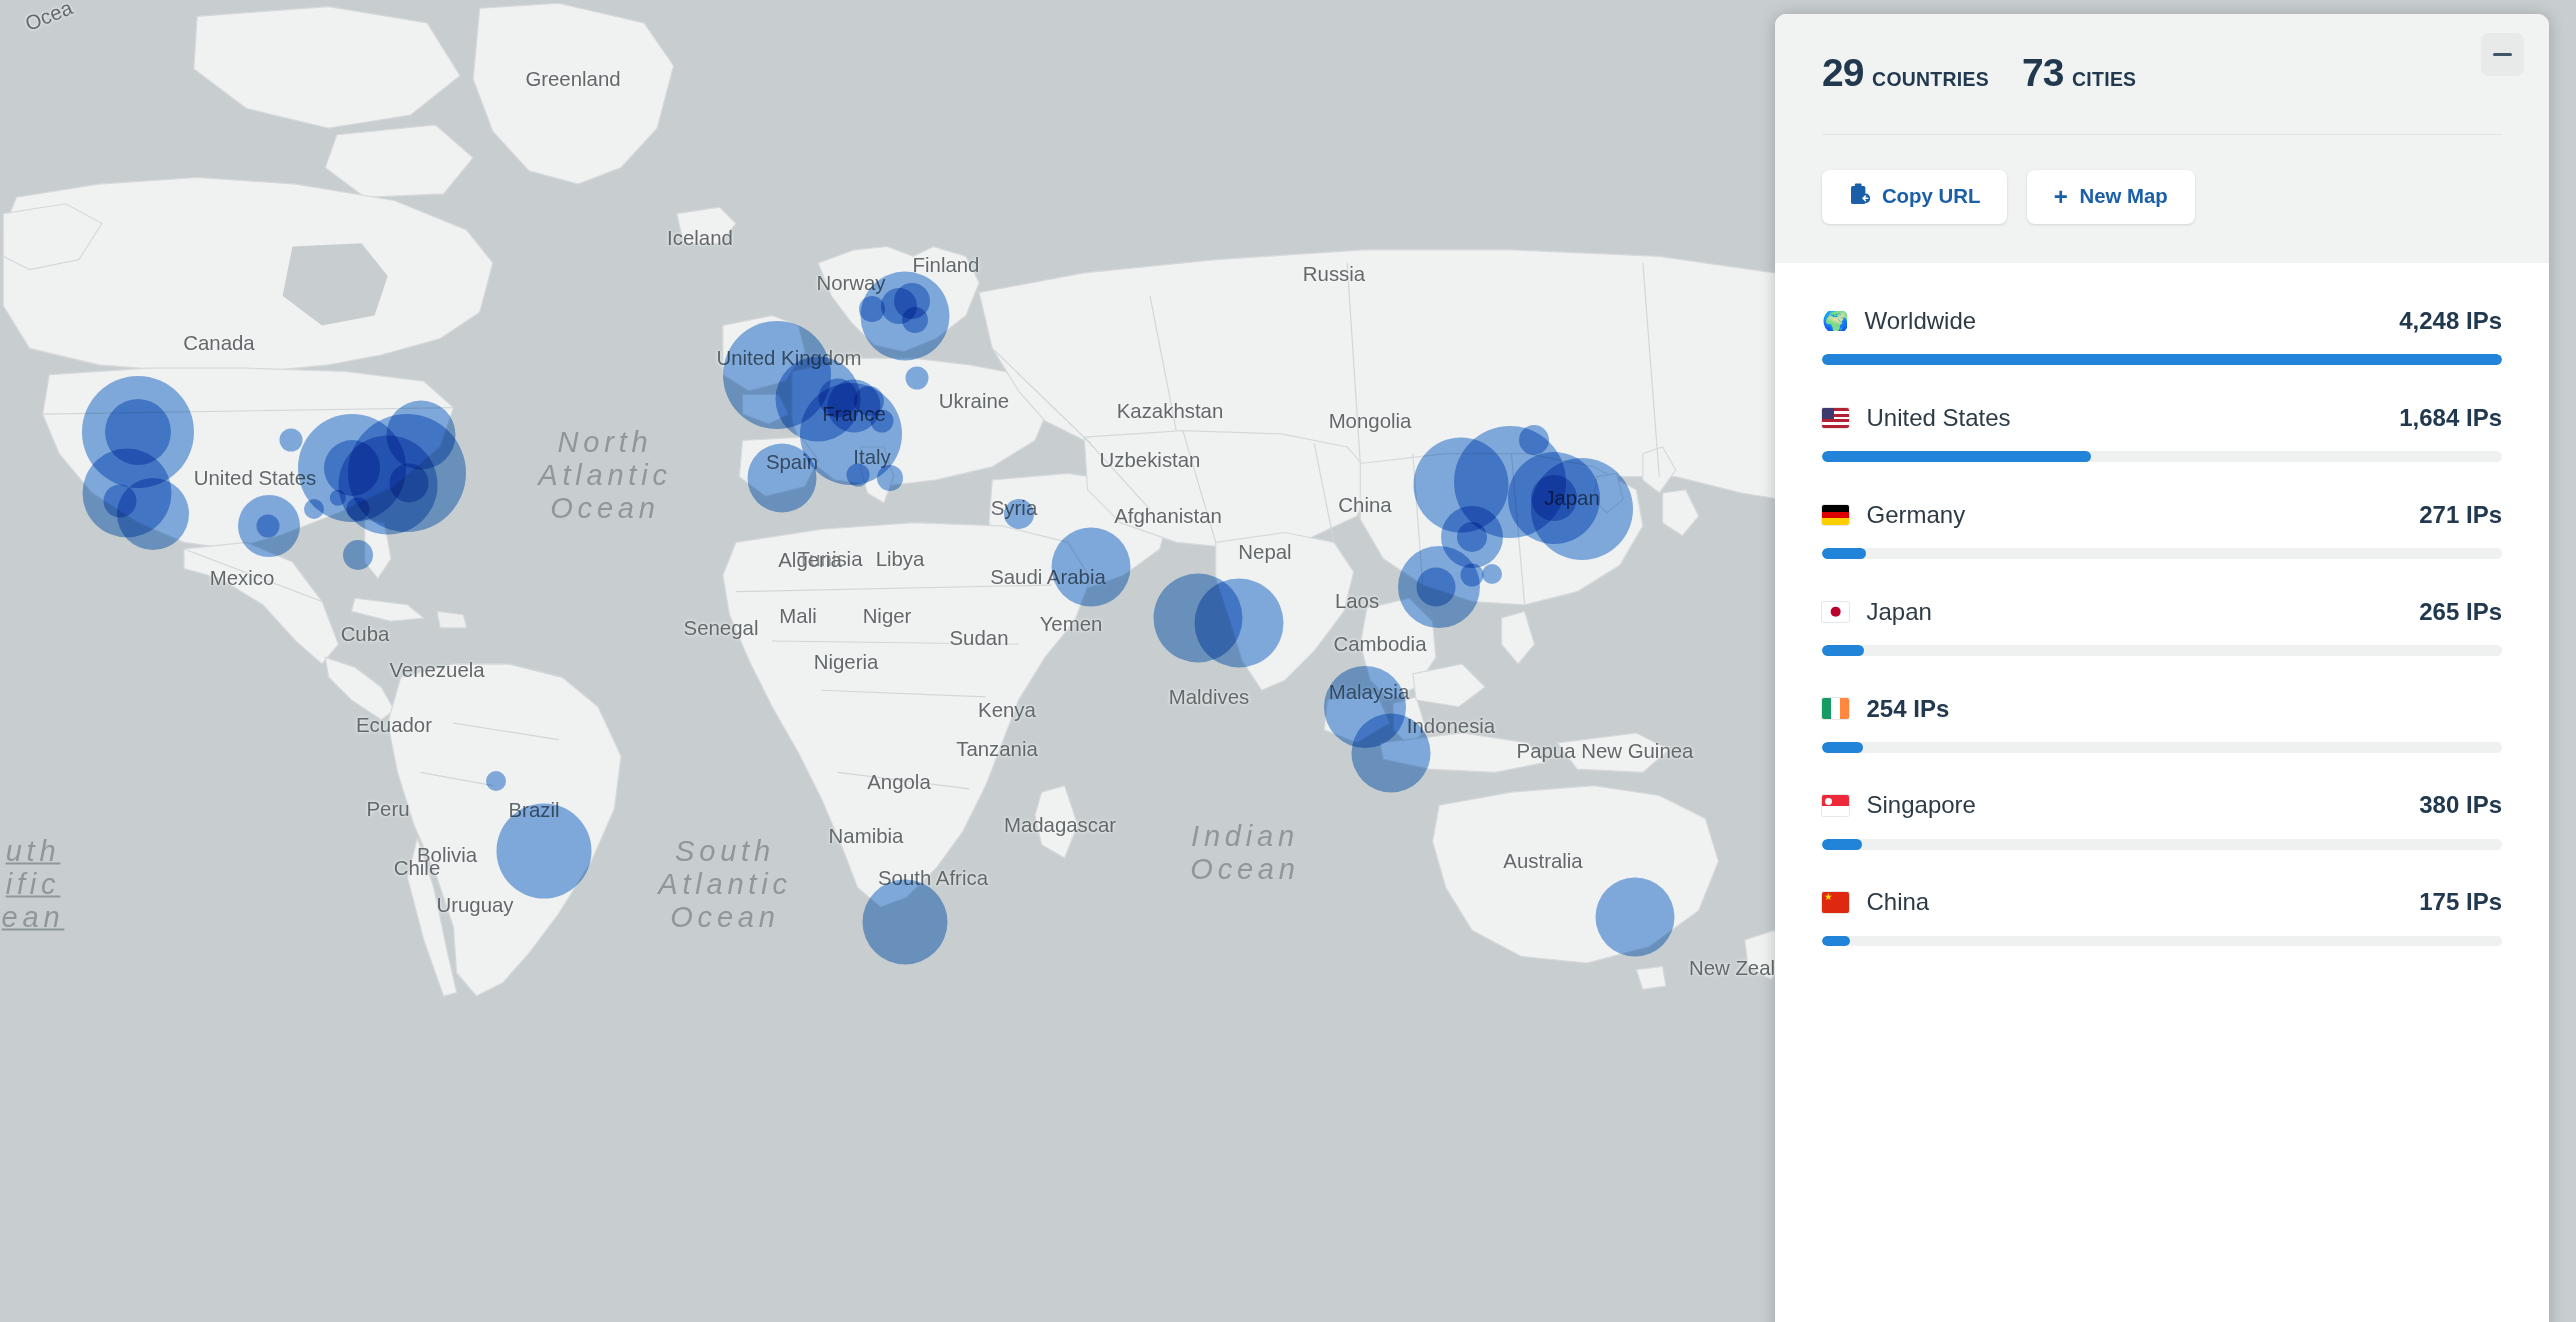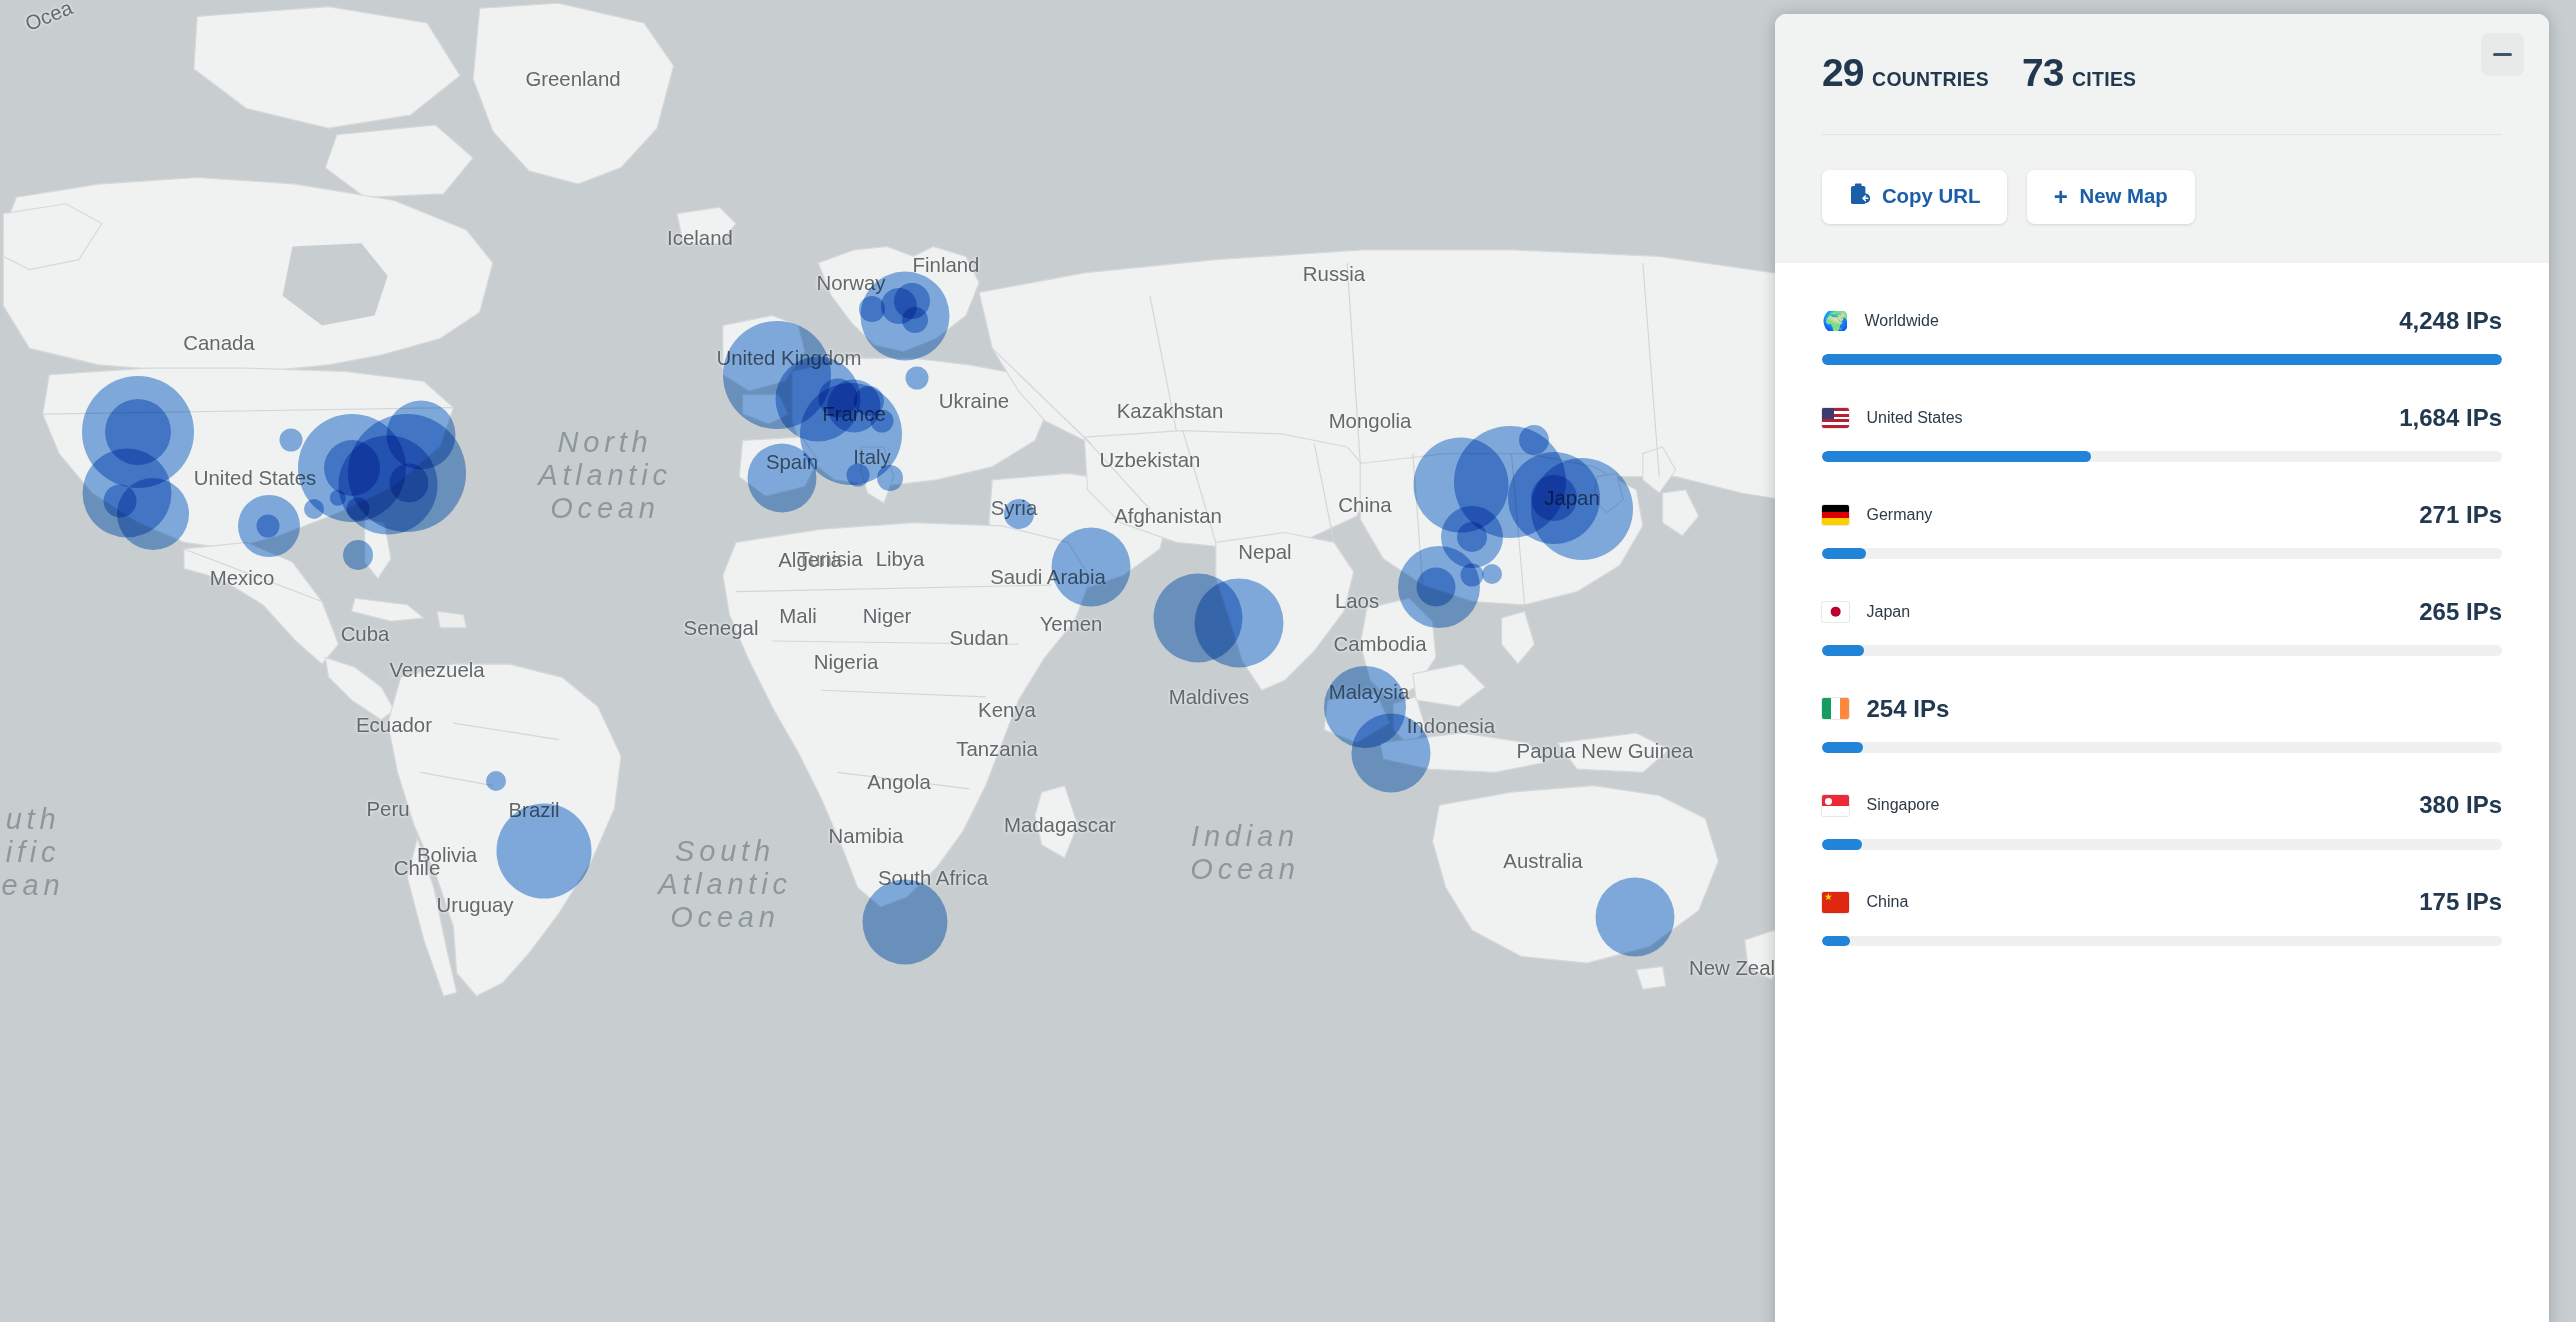--- a/index.html
+++ b/index.html
@@ -131,21 +131,21 @@
   .flag {
     width: 27px; height: 20.4px;
     margin-right: 17.5px;
     border-radius: 1.9px;
     flex: 0 0 auto;
     position: relative;
     overflow: hidden;
     box-shadow: 0 0 0 1px rgba(0,0,0,.09);
   }
   .row-name {
-    font-size: 16px; color: #2d3b47;
+    font-size: 24px; color: #2d3b47;
     flex: 1 1 auto;
   }
   .row-val {
     font-size: 24px; font-weight: bold; color: #21384f;
     white-space: nowrap;
   }
   .track {
     height: 10.7px; background: #eff0f0;
     border-radius: 5.8px; overflow: hidden;
   }
@@ -342,21 +342,21 @@
         <div class="map-label country" style="left: 1543px; top: 861px;">Australia</div>
         <div class="map-label country" style="left: 1732px; top: 968px;">New Zeal</div>
         <div class="map-label ocean" style="left: 605px; top: 475px;">North
 Atlantic
 Ocean</div>
         <div class="map-label ocean" style="left: 725px; top: 884px;">South
 Atlantic
 Ocean</div>
         <div class="map-label ocean" style="left: 1245px; top: 853px;">Indian
 Ocean</div>
-        <div class="map-label ocean" style="left: 33px; top: 852px;">uth
+        <div class="map-label ocean" style="left: 33px; top: 884px; text-decoration: underline;">uth
 ific
 ean</div>
       </div>
     <div id="map-bubbles">
         <div class="bubble" style="left: 138px; top: 432px; width: 112px; height: 112px;"></div>
         <div class="bubble" style="left: 138px; top: 432px; width: 66px; height: 66px;"></div>
         <div class="bubble" style="left: 127px; top: 493px; width: 89px; height: 89px;"></div>
         <div class="bubble" style="left: 120px; top: 501px; width: 33px; height: 33px;"></div>
         <div class="bubble" style="left: 153px; top: 514px; width: 72px; height: 72px;"></div>
         <div class="bubble" style="left: 291px; top: 440px; width: 23px; height: 23px;"></div>

